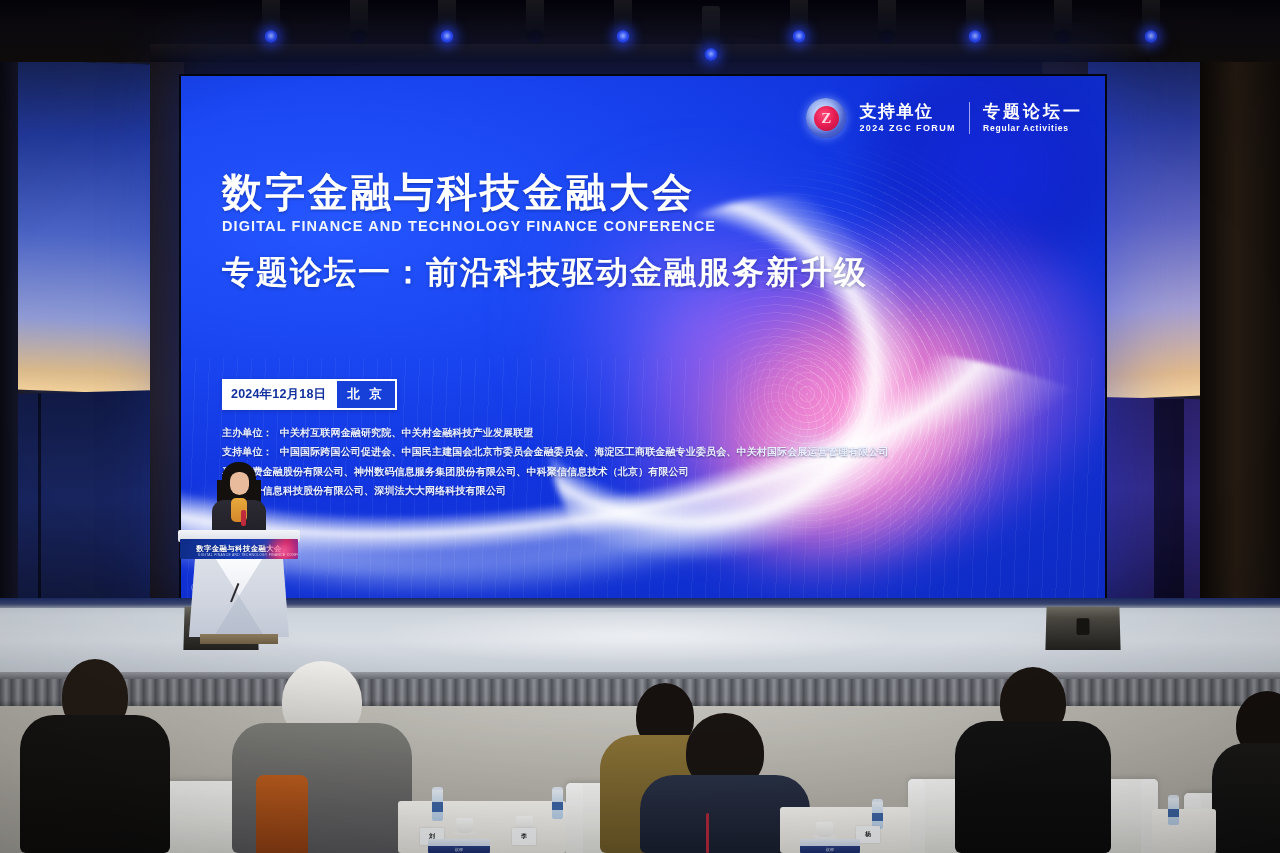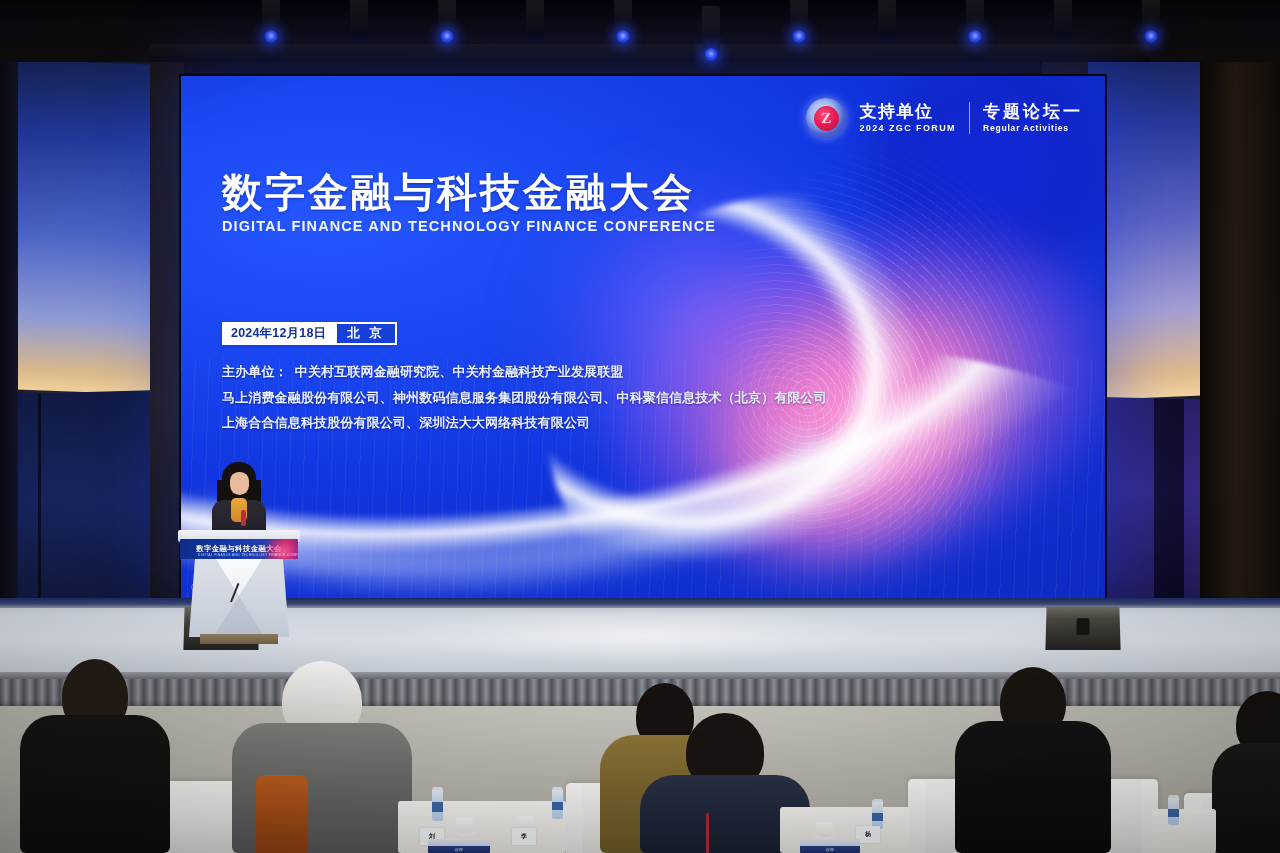--- a/index.html
+++ b/index.html
@@ -201,36 +201,37 @@
     color:#f2f6ff; font-size:14.5px; font-weight:bold; letter-spacing:1.1px;
     margin-top:4px; white-space:nowrap;
   }
   .subtitle-cn{
     color:#fff; font-size:32px; font-weight:bold; letter-spacing:2px;
     margin-top:20px; line-height:1.15;
     text-shadow:0 1px 4px rgba(0,20,90,.4);
     font-family:"DejaVu Sans","Liberation Sans",sans-serif;
   }
   .datebar{
-    margin-top:88px; display:inline-flex; align-items:stretch; height:23px;
+    margin-top:88px; display:inline-flex; align-items:stretch; height:31px;
     background:#ffffff; box-shadow:0 1px 4px rgba(0,0,0,.2);
   }
   .datebar .d{
     display:flex; align-items:center; padding:0 9px;
     color:#10309e; font-size:12.5px; font-weight:bold; letter-spacing:.2px;
   }
   .datebar .city{
     display:flex; align-items:center; padding:0 10px; margin:2px;
     background:#1740d8; color:#fff; font-size:12.5px; font-weight:bold; letter-spacing:3px;
   }
   .credits{ margin-top:14px; }
   .credits .line{
-    color:#eaf0ff; font-size:13px; font-weight:bold; letter-spacing:.15px;
+    color:#eaf0ff; font-size:10px; font-weight:bold; letter-spacing:.15px;
     line-height:1.95; white-space:nowrap;
     text-shadow:0 1px 2px rgba(0,10,70,.5);
+    font-family:Liberation Mono, monospace;
   }
   .credits .label{ margin-right:7px; }
 
   
   .watermark{
     position:absolute; left:10px; bottom:6px; z-index:6;
     display:flex; align-items:center; gap:4px; opacity:.42;
   }
   .watermark .c{
     width:9px; height:9px; border-radius:50%; border:1.2px solid #cdd9ff;
@@ -522,28 +523,30 @@
       <div class="logo-div"></div>
       <div class="logo-right">
         <div class="cn">专题论坛一</div>
         <div class="en">Regular Activities</div>
       </div>
     </div>
 
     <div class="slide-body">
       <div class="title-cn">数字金融与科技金融大会</div>
       <div class="title-en">DIGITAL FINANCE AND TECHNOLOGY FINANCE CONFERENCE</div>
+      <div class="subtitle-cn">专题论坛一：前沿科技驱动金融服务新升级</div>
 
       <div class="datebar">
         <div class="d">2024年12月18日</div>
         <div class="city">北 京</div>
       </div>
 
       <div class="credits" id="credits">
           <div class="line"><span class="label">主办单位：</span><span>中关村互联网金融研究院、中关村金融科技产业发展联盟</span></div>
+          <div class="line"><span class="label">支持单位：</span><span>中国国际跨国公司促进会、中国民主建国会北京市委员会金融委员会、海淀区工商联金融专业委员会、中关村国际会展运营管理有限公司</span></div>
           <div class="line"><span>马上消费金融股份有限公司、神州数码信息服务集团股份有限公司、中科聚信信息技术（北京）有限公司</span></div>
           <div class="line"><span>上海合合信息科技股份有限公司、深圳法大大网络科技有限公司</span></div>
         </div>
     </div>
 
     <div class="watermark">
       <div class="c">C</div>
       <div class="t">ZGC</div>
     </div>
   </div>

